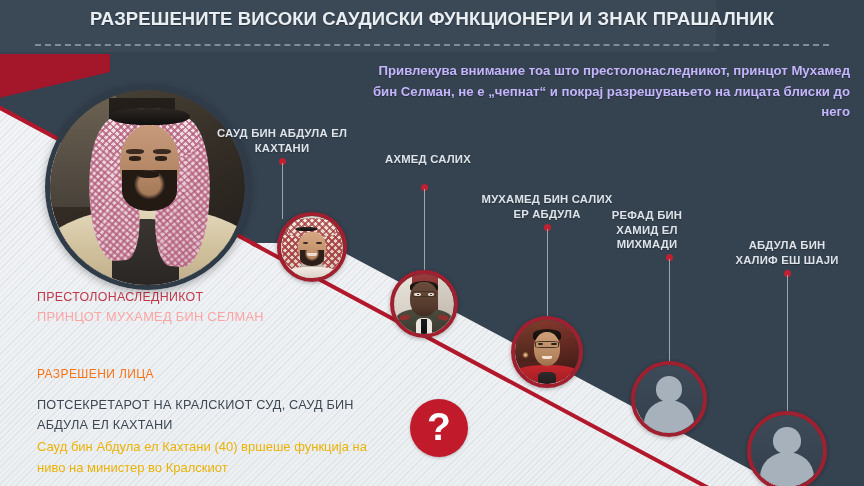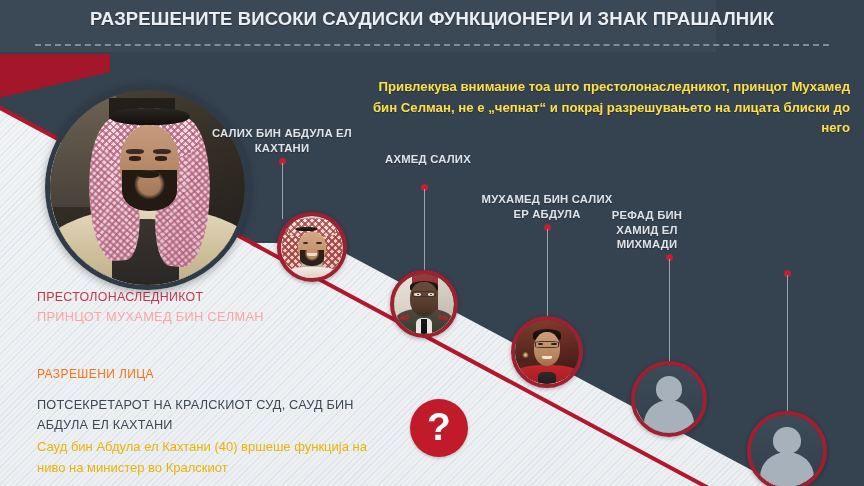--- a/index.html
+++ b/index.html
@@ -45,24 +45,24 @@
     left: 35px; top: 44px;
     width: 794px; height: 0;
     border-top: 2px dashed #8e99a4;
     opacity: .85;
     z-index: 31;
   }
 
   
   .intro {
     position: absolute;
-    left: 352px; top: 77px;
+    left: 352px; top: 61px;
     width: 498px;
     text-align: right;
-    color: #fde047;
+    color: #c4b5fd;
     font-size: 13.2px;
     font-weight: bold;
     line-height: 20.5px;
     z-index: 26;
     text-shadow: 0 1px 1px rgba(0,0,0,.3);
   }
 
   
   .white-panel {
     position: absolute;
@@ -439,21 +439,21 @@
   <div class="list-block">
     <div class="list-heading">РАЗРЕШЕНИ ЛИЦА</div>
     <div class="list-subject">ПОТСЕКРЕТАРОТ НА КРАЛСКИОТ СУД, САУД БИН АБДУЛА ЕЛ КАХТАНИ</div>
     <div class="list-body">Сауд бин Абдула ел Кахтани (40) вршеше функција на ниво на министер во Кралскиот</div>
   </div>
 
   <div class="qmark">
     <span>?</span>
   </div>
 
-  <div class="node-label" style="left:212px; top:126px; width:140px;">САЛИХ БИН АБДУЛА ЕЛ КАХТАНИ</div>
+  <div class="node-label" style="left:212px; top:126px; width:140px;">САУД БИН АБДУЛА ЕЛ КАХТАНИ</div>
   <div class="pin" style="left:279px; top:158px;">
     <div class="dot"></div>
     <div class="stem" style="height:56px;"></div>
   </div>
   <div class="portrait p-small p1">
     <div class="photo">
       <div class="art art-qah">
         <div class="g-l"></div>
           <div class="g-r"></div>
           <div class="g-top"></div>
@@ -523,20 +523,21 @@
   </div>
   <div class="portrait p-small p4">
     <div class="photo">
       <div class="art art-sil">
         <div class="head"></div>
           <div class="body"></div>
       </div>
     </div>
   </div>
 
+  <div class="node-label" style="left:730px; top:238px; width:114px;">АБДУЛА БИН ХАЛИФ ЕШ ШАЈИ</div>
   <div class="pin" style="left:784px; top:270px;">
     <div class="dot"></div>
     <div class="stem" style="height:143px;"></div>
   </div>
   <div class="portrait p-small p5">
     <div class="photo">
       <div class="art art-sil">
         <div class="head"></div>
           <div class="body"></div>
       </div>

